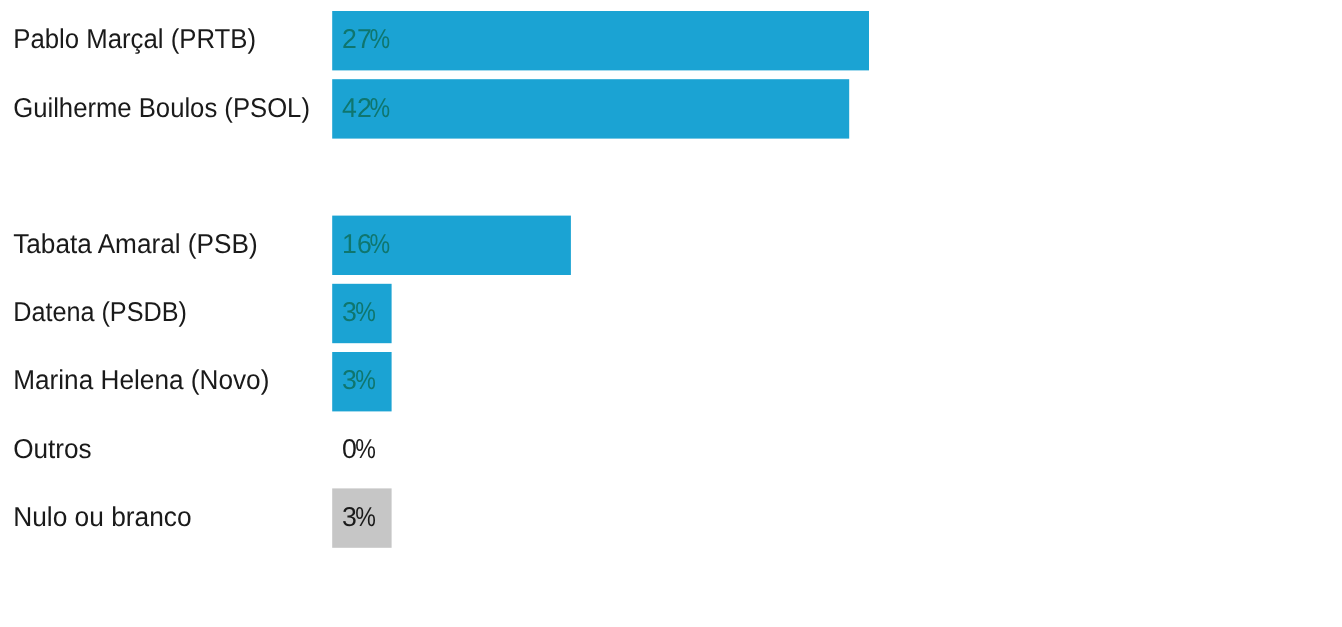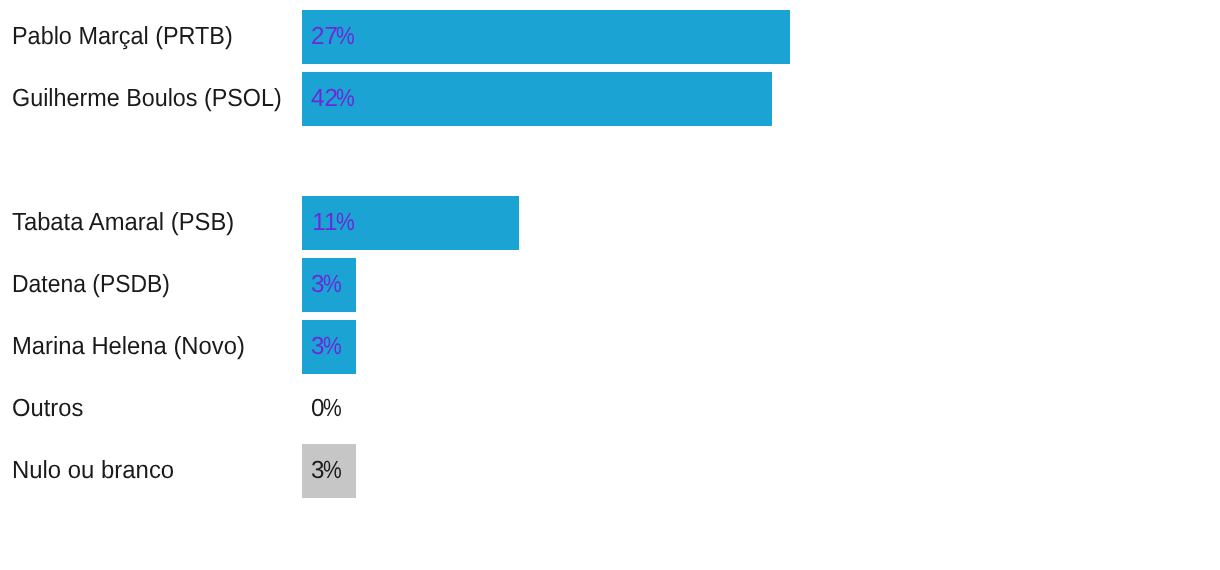--- a/index.html
+++ b/index.html
@@ -22,21 +22,21 @@
   .bar.accent{background:#1ba3d3;}
   .bar.neutral{background:#c6c6c6;}
 
   .value-label{
     position:absolute;top:0;height:53.5px;line-height:53.5px;
     white-space:nowrap;font-size:24.8px;
   }
   
   .value-number{display:inline-block;transform:scaleX(0.978);transform-origin:0 50%;}
   .value-percent{display:inline-block;margin-left:-1.5px;transform:scaleX(0.85);transform-origin:0 50%;}
-  .value-label.on-bar{color:#6d28d9;}
+  .value-label.on-bar{color:#0f766e;}
   .value-label.on-plot{color:#1a1a1a;}
 </style>
 </head>
 <body>
 
 <div id="chart">
 
   <div class="bar-row" style="top: 10px; height: 53.5px;">
     <span class="category-label" style="transform: scaleX(0.9443); height: 53.5px; line-height: 53.5px;">Pablo Marçal (PRTB)</span>
     <div class="bar accent" style="left: 302px; width: 487.89px; height: 53.5px; background: rgb(27, 163, 211);"></div>
@@ -46,21 +46,21 @@
   <div class="bar-row" style="top: 72px; height: 53.5px; text-align: right;">
     <span class="category-label" style="transform: scaleX(0.9411); height: 53.5px; line-height: 53.5px;">Guilherme Boulos (PSOL)</span>
     <div class="bar accent" style="left: 302px; width: 469.82px; height: 53.5px; background: rgb(27, 163, 211);"></div>
     <span class="value-label on-bar" style="left: 310.7px; height: 53.5px; line-height: 53.5px;"><span class="value-number" style="width:26.993px;">42</span><span class="value-percent">%</span></span>
   </div>
 
 
   <div class="bar-row" style="top: 196px; height: 53.5px; text-align: right;">
     <span class="category-label" style="transform: scaleX(0.9598); height: 53.5px; line-height: 53.5px;">Tabata Amaral (PSB)</span>
     <div class="bar accent" style="left: 302px; width: 216.84px; height: 53.5px; background: rgb(27, 163, 211);"></div>
-    <span class="value-label on-bar" style="left: 310.7px; height: 53.5px; line-height: 53.5px;"><span class="value-number" style="width:26.993px;">11</span><span class="value-percent">%</span></span>
+    <span class="value-label on-bar" style="left: 310.7px; height: 53.5px; line-height: 53.5px;"><span class="value-number" style="width:26.993px;">16</span><span class="value-percent">%</span></span>
   </div>
 
   <div class="bar-row" style="top: 258px; height: 53.5px;">
     <span class="category-label" style="transform: scaleX(0.924); height: 53.5px; line-height: 53.5px;">Datena (PSDB)</span>
     <div class="bar accent" style="left: 302px; width: 54.21px; height: 53.5px; background: rgb(27, 163, 211);"></div>
     <span class="value-label on-bar" style="left: 310.7px; height: 53.5px; line-height: 53.5px;"><span class="value-number" style="width:13.496px;">3</span><span class="value-percent">%</span></span>
   </div>
 
   <div class="bar-row" style="top: 320px; height: 53.5px;">
     <span class="category-label" style="transform: scaleX(0.9601); height: 53.5px; line-height: 53.5px;">Marina Helena (Novo)</span>

